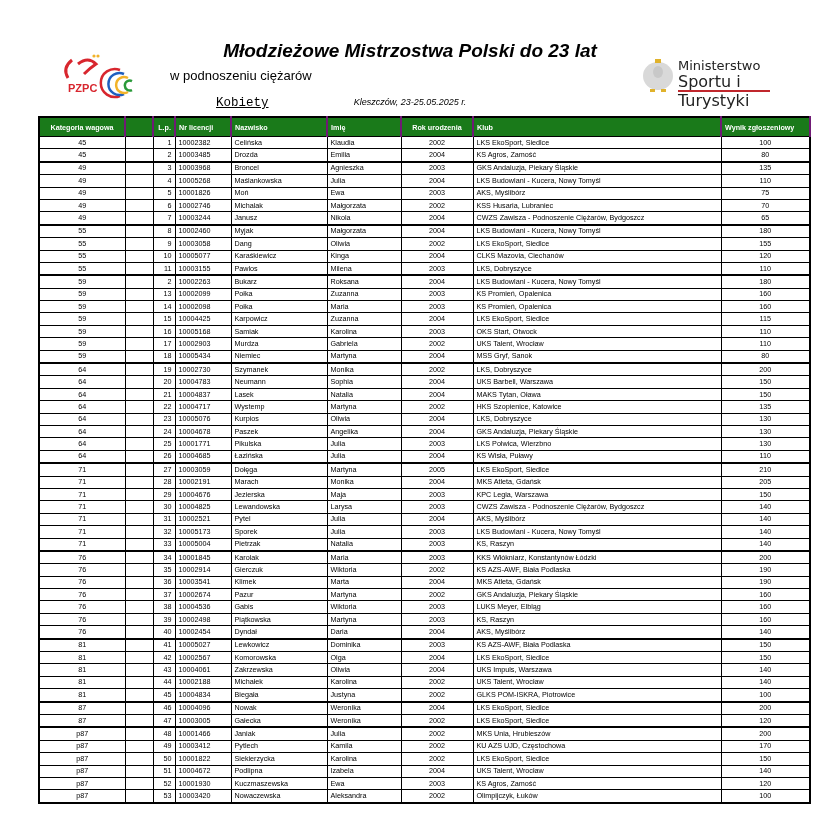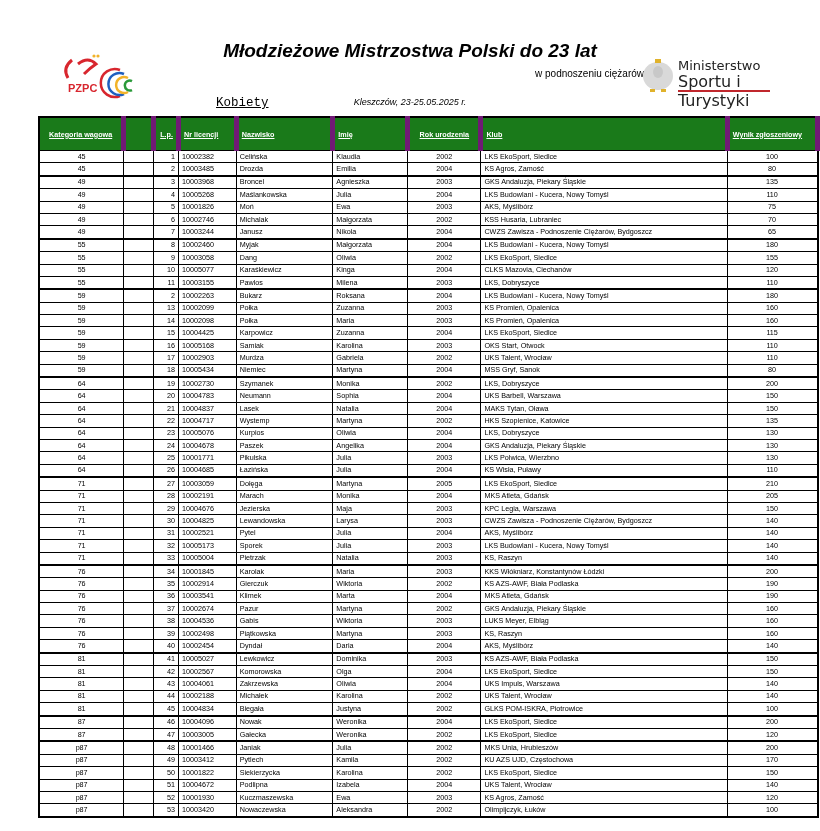--- a/index.html
+++ b/index.html
@@ -1,24 +1,24 @@
 <!DOCTYPE html>
 <html><head>
 <meta charset="utf-8">
 <style>
   html, body { margin:0; padding:0; background:#ffffff; }
   body { width:820px; height:831px; position:relative; overflow:hidden; font-family:"DejaVu Sans", sans-serif; color:#000; }
   .logo-left { position:absolute; left:58px; top:50px; width:80px; height:50px;text-decoration:underline; }
   .logo-right { position:absolute; left:640px; top:52px; width:140px; height:46px; }
   .title { position:absolute; left:170px; top:40px; width:480px; text-align:center; font-family:"Liberation Sans", sans-serif; font-style:italic; font-weight:bold; font-size:19px; }
-  .subtitle { position:absolute; left:164px; top:68px; width:480px; text-align:right; font-family:"Liberation Sans", sans-serif; font-size:10px; }
+  .subtitle { position:absolute; left:170px; top:68px; width:480px; text-align:left; font-family:"Liberation Sans", sans-serif; font-size:13px; }
   .location { position:absolute; left:170px; top:97px; width:480px; text-align:center; font-family:"Liberation Sans", sans-serif; font-style:italic; font-size:9px; }
   .section { position:absolute; left:216px; top:96px; font-family:Liberation Mono, monospace; font-size:12.5px; text-decoration:underline; }
   table { position:absolute; left:38px; top:116px; border-collapse:collapse; font-family:"Liberation Sans", sans-serif; font-size:7.2px; table-layout:fixed; }
-  th { background:#1a7a1a; color:#fff; font-weight:bold; height:10px; padding:11px 3px; text-align:left; border-left:1px solid #000; border-right:5px solid #701a75;text-decoration:underline; }
+  th { background:#1a7a1a; color:#fff; font-weight:bold; height:10px; padding:4px 3px; text-align:left; border-left:1px solid #000; border-right:2px solid #701a75; }
   th.c-cat { text-align:center; }
   th.c-rok { text-align:center; }
   th.c-wyn { text-align:left; padding-right:8px; }
   td { height:11.4px; padding:0 3px; border:1px solid #000; white-space:nowrap; overflow:hidden; line-height:10px; }
   .c-cat { width:78px; text-align:center; }
   .c-blank { width:20px; }
   .c-lp { width:14px; text-align:right; }
   .c-lic { width:48px; }
   .c-naz { width:88px; }
   .c-imie { width:66px; }

